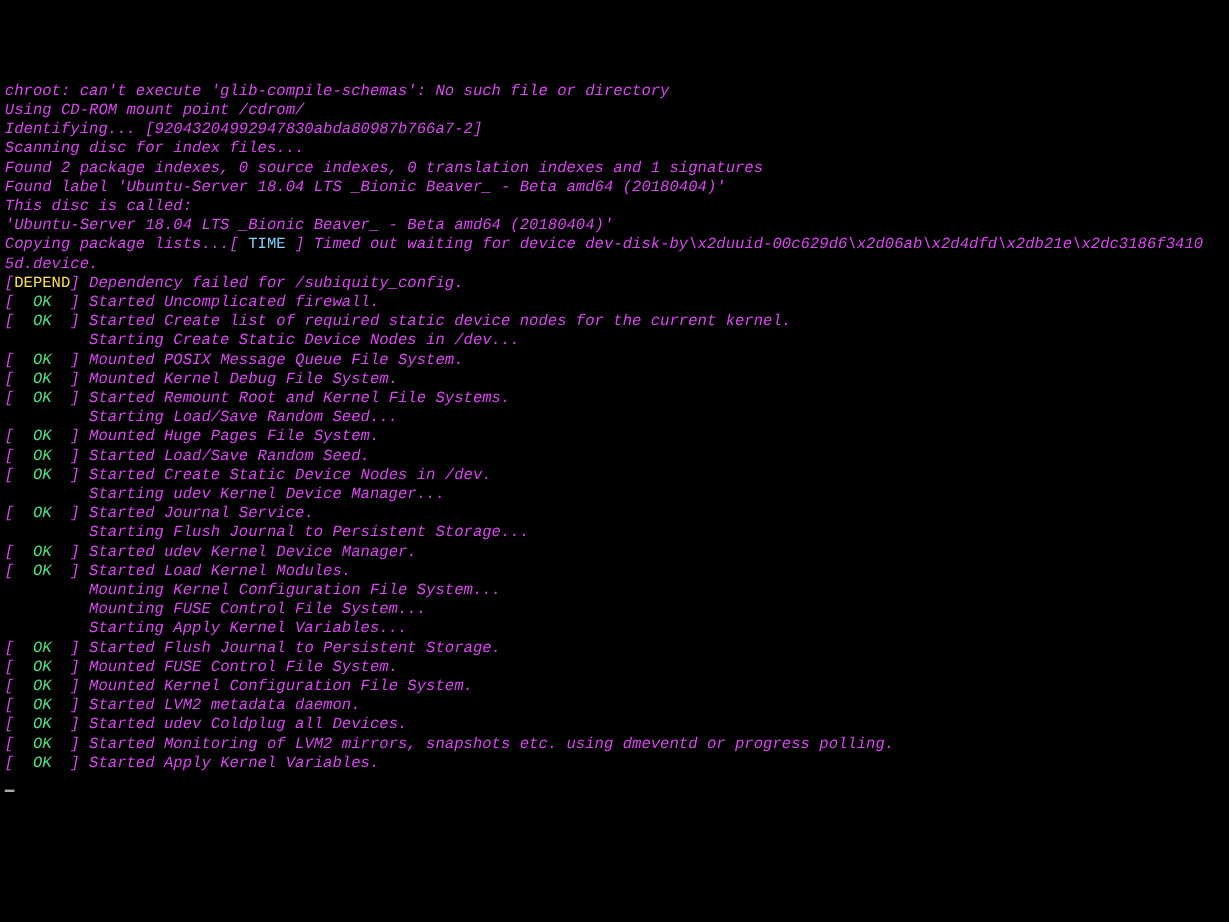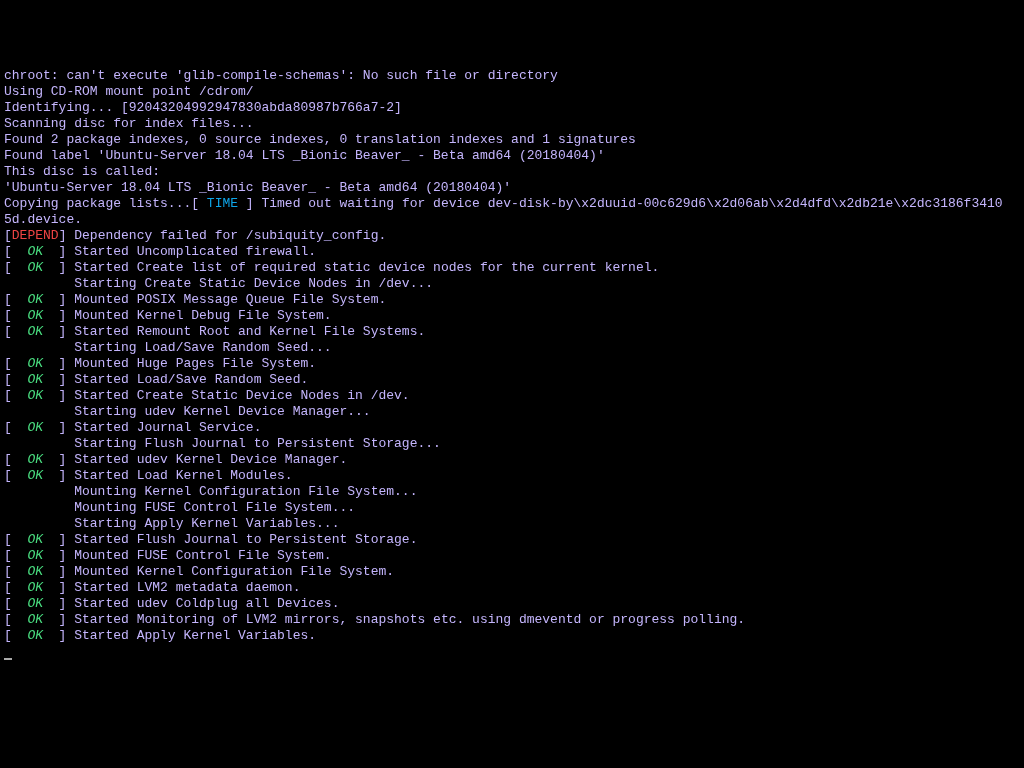--- a/index.html
+++ b/index.html
@@ -20,28 +20,29 @@
       white-space: pre;
     }
     .line {
       display: block;
     }
     .green {
       color: #4ade80;
       font-style: italic;
     }
     .yellow {
-      color: #ef4444;
+      color: #fde047;
       text-align: right;
     }
     .red {
-      color: #0ea5e9;
+      color: #7dd3fc;
     }
     .white {
-      color: #c4b5fd;
+      color: #d946ef;
+      font-style: italic;
     }
     .cursor {
       display: inline-block;
       width: 8px;
       height: 2px;
       background: #aaa;
       vertical-align: bottom;
     }
   </style>
 </head>

